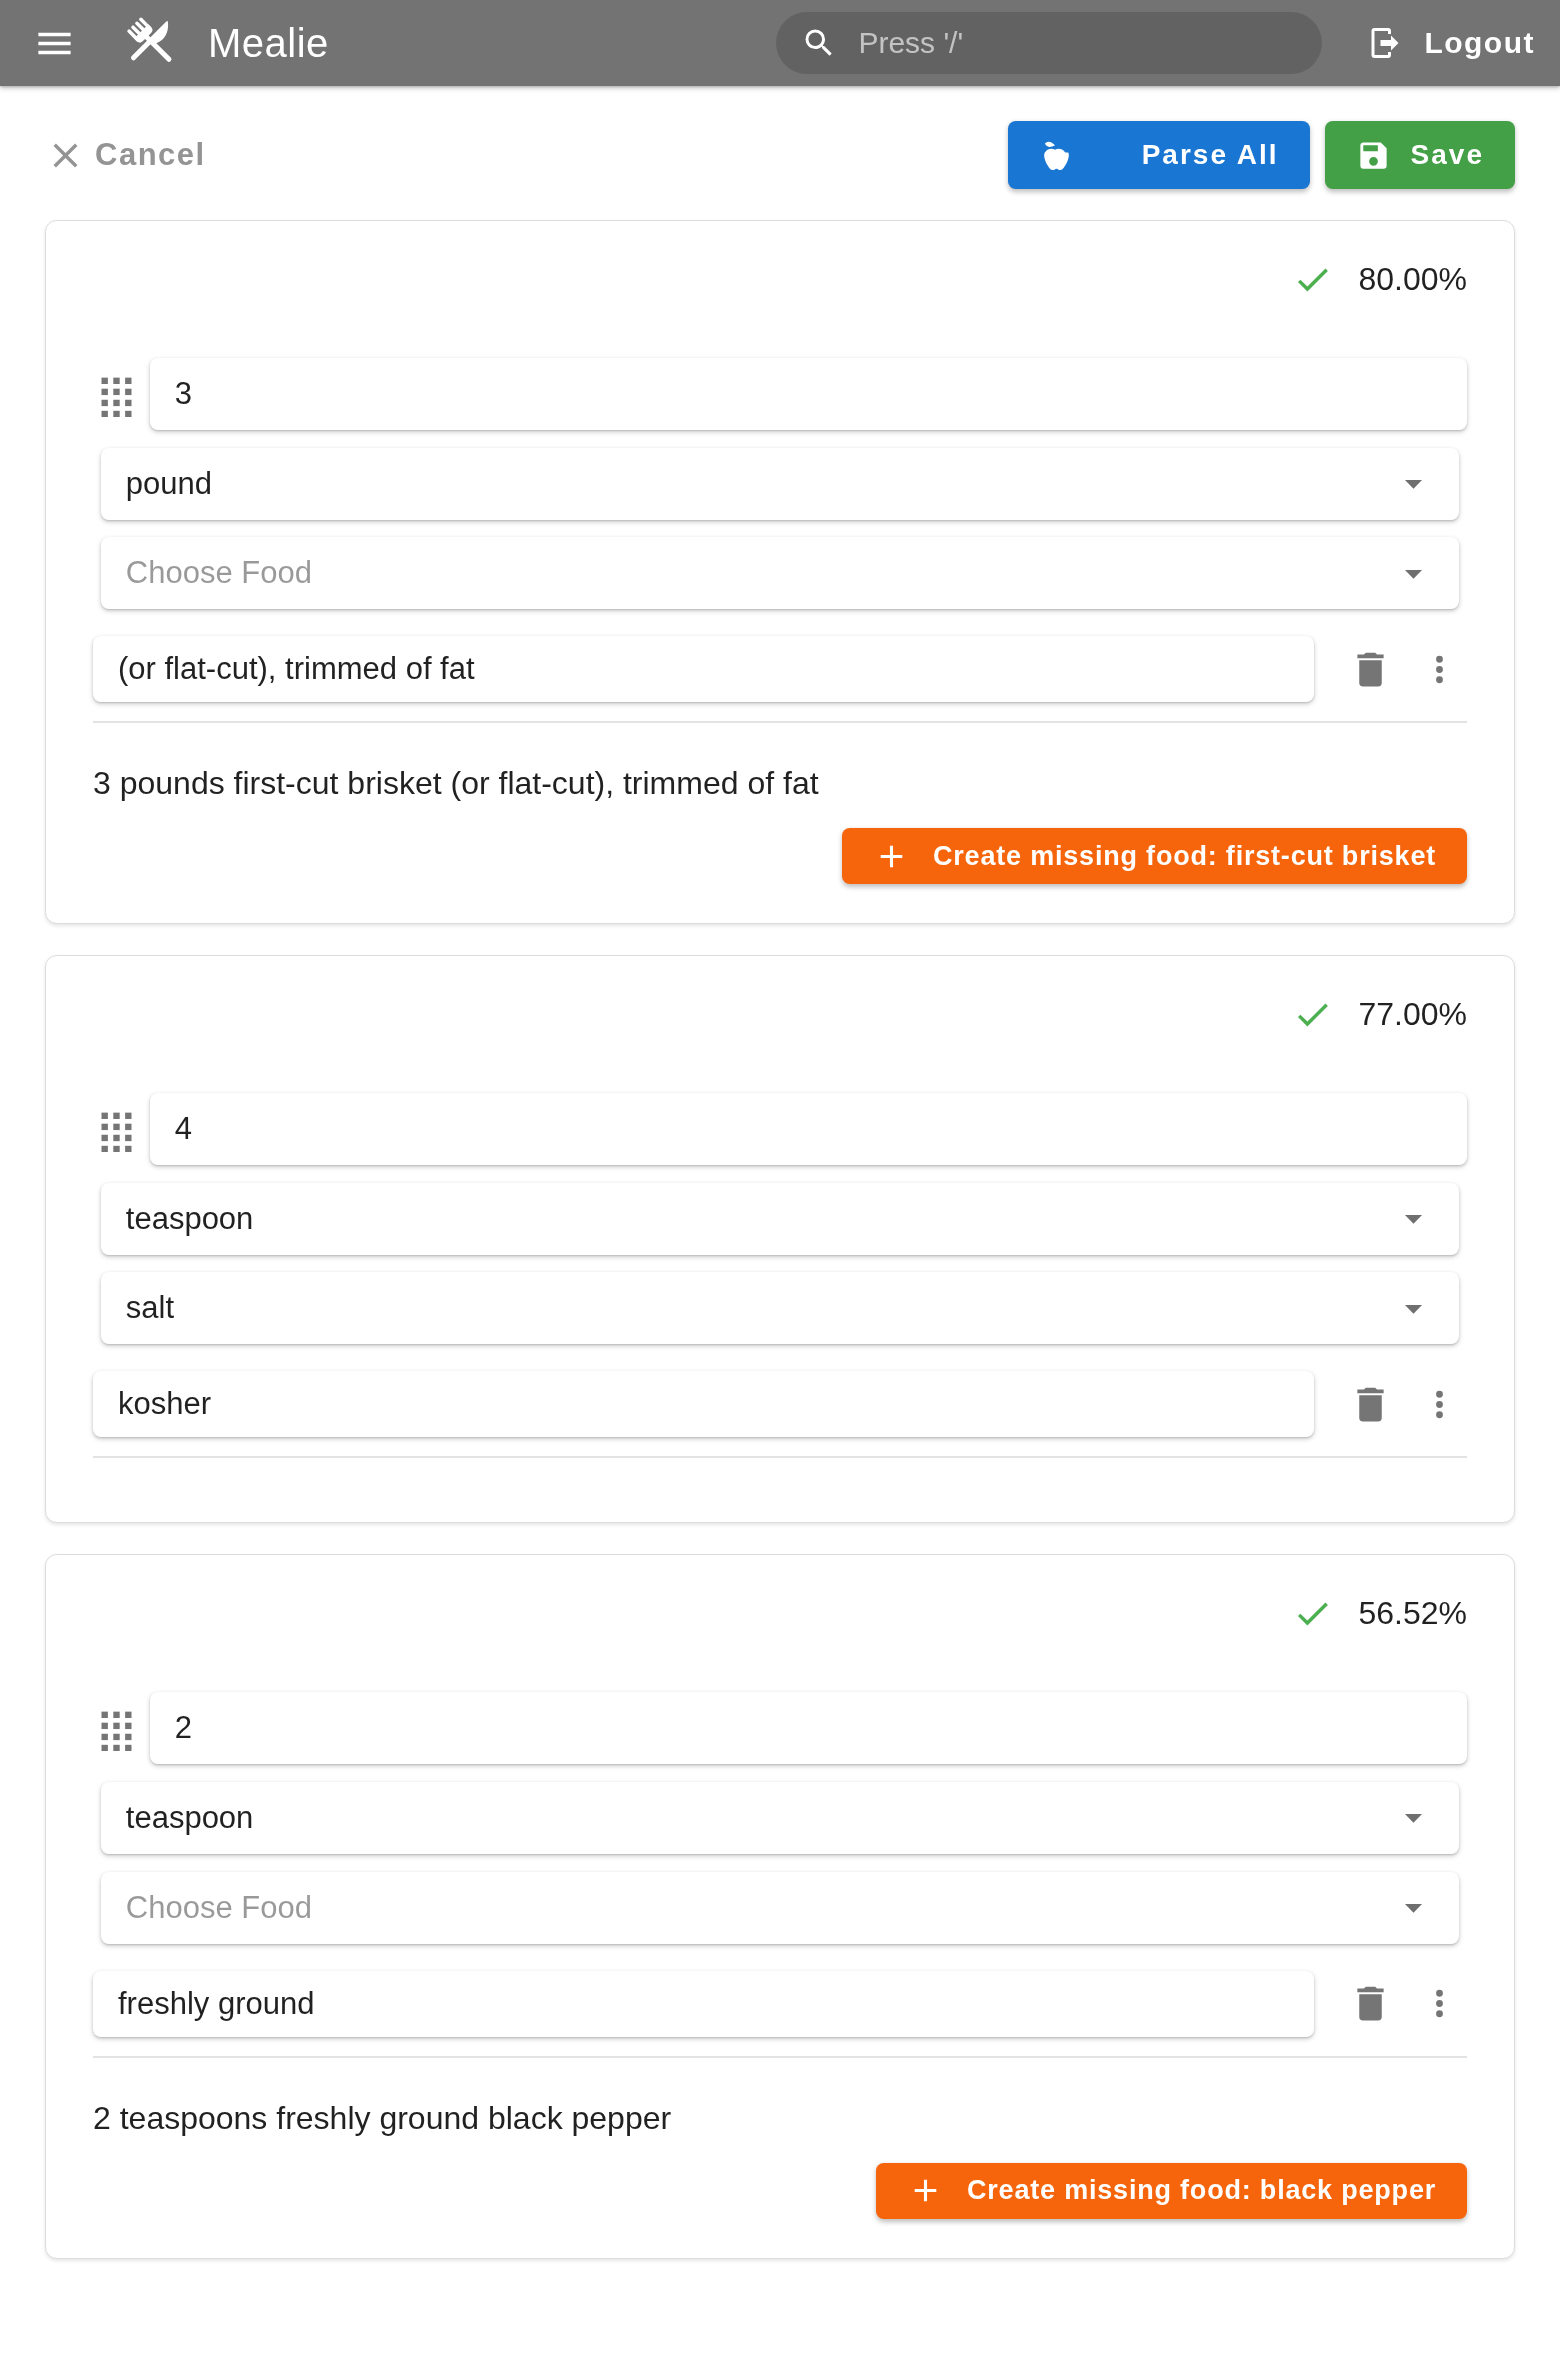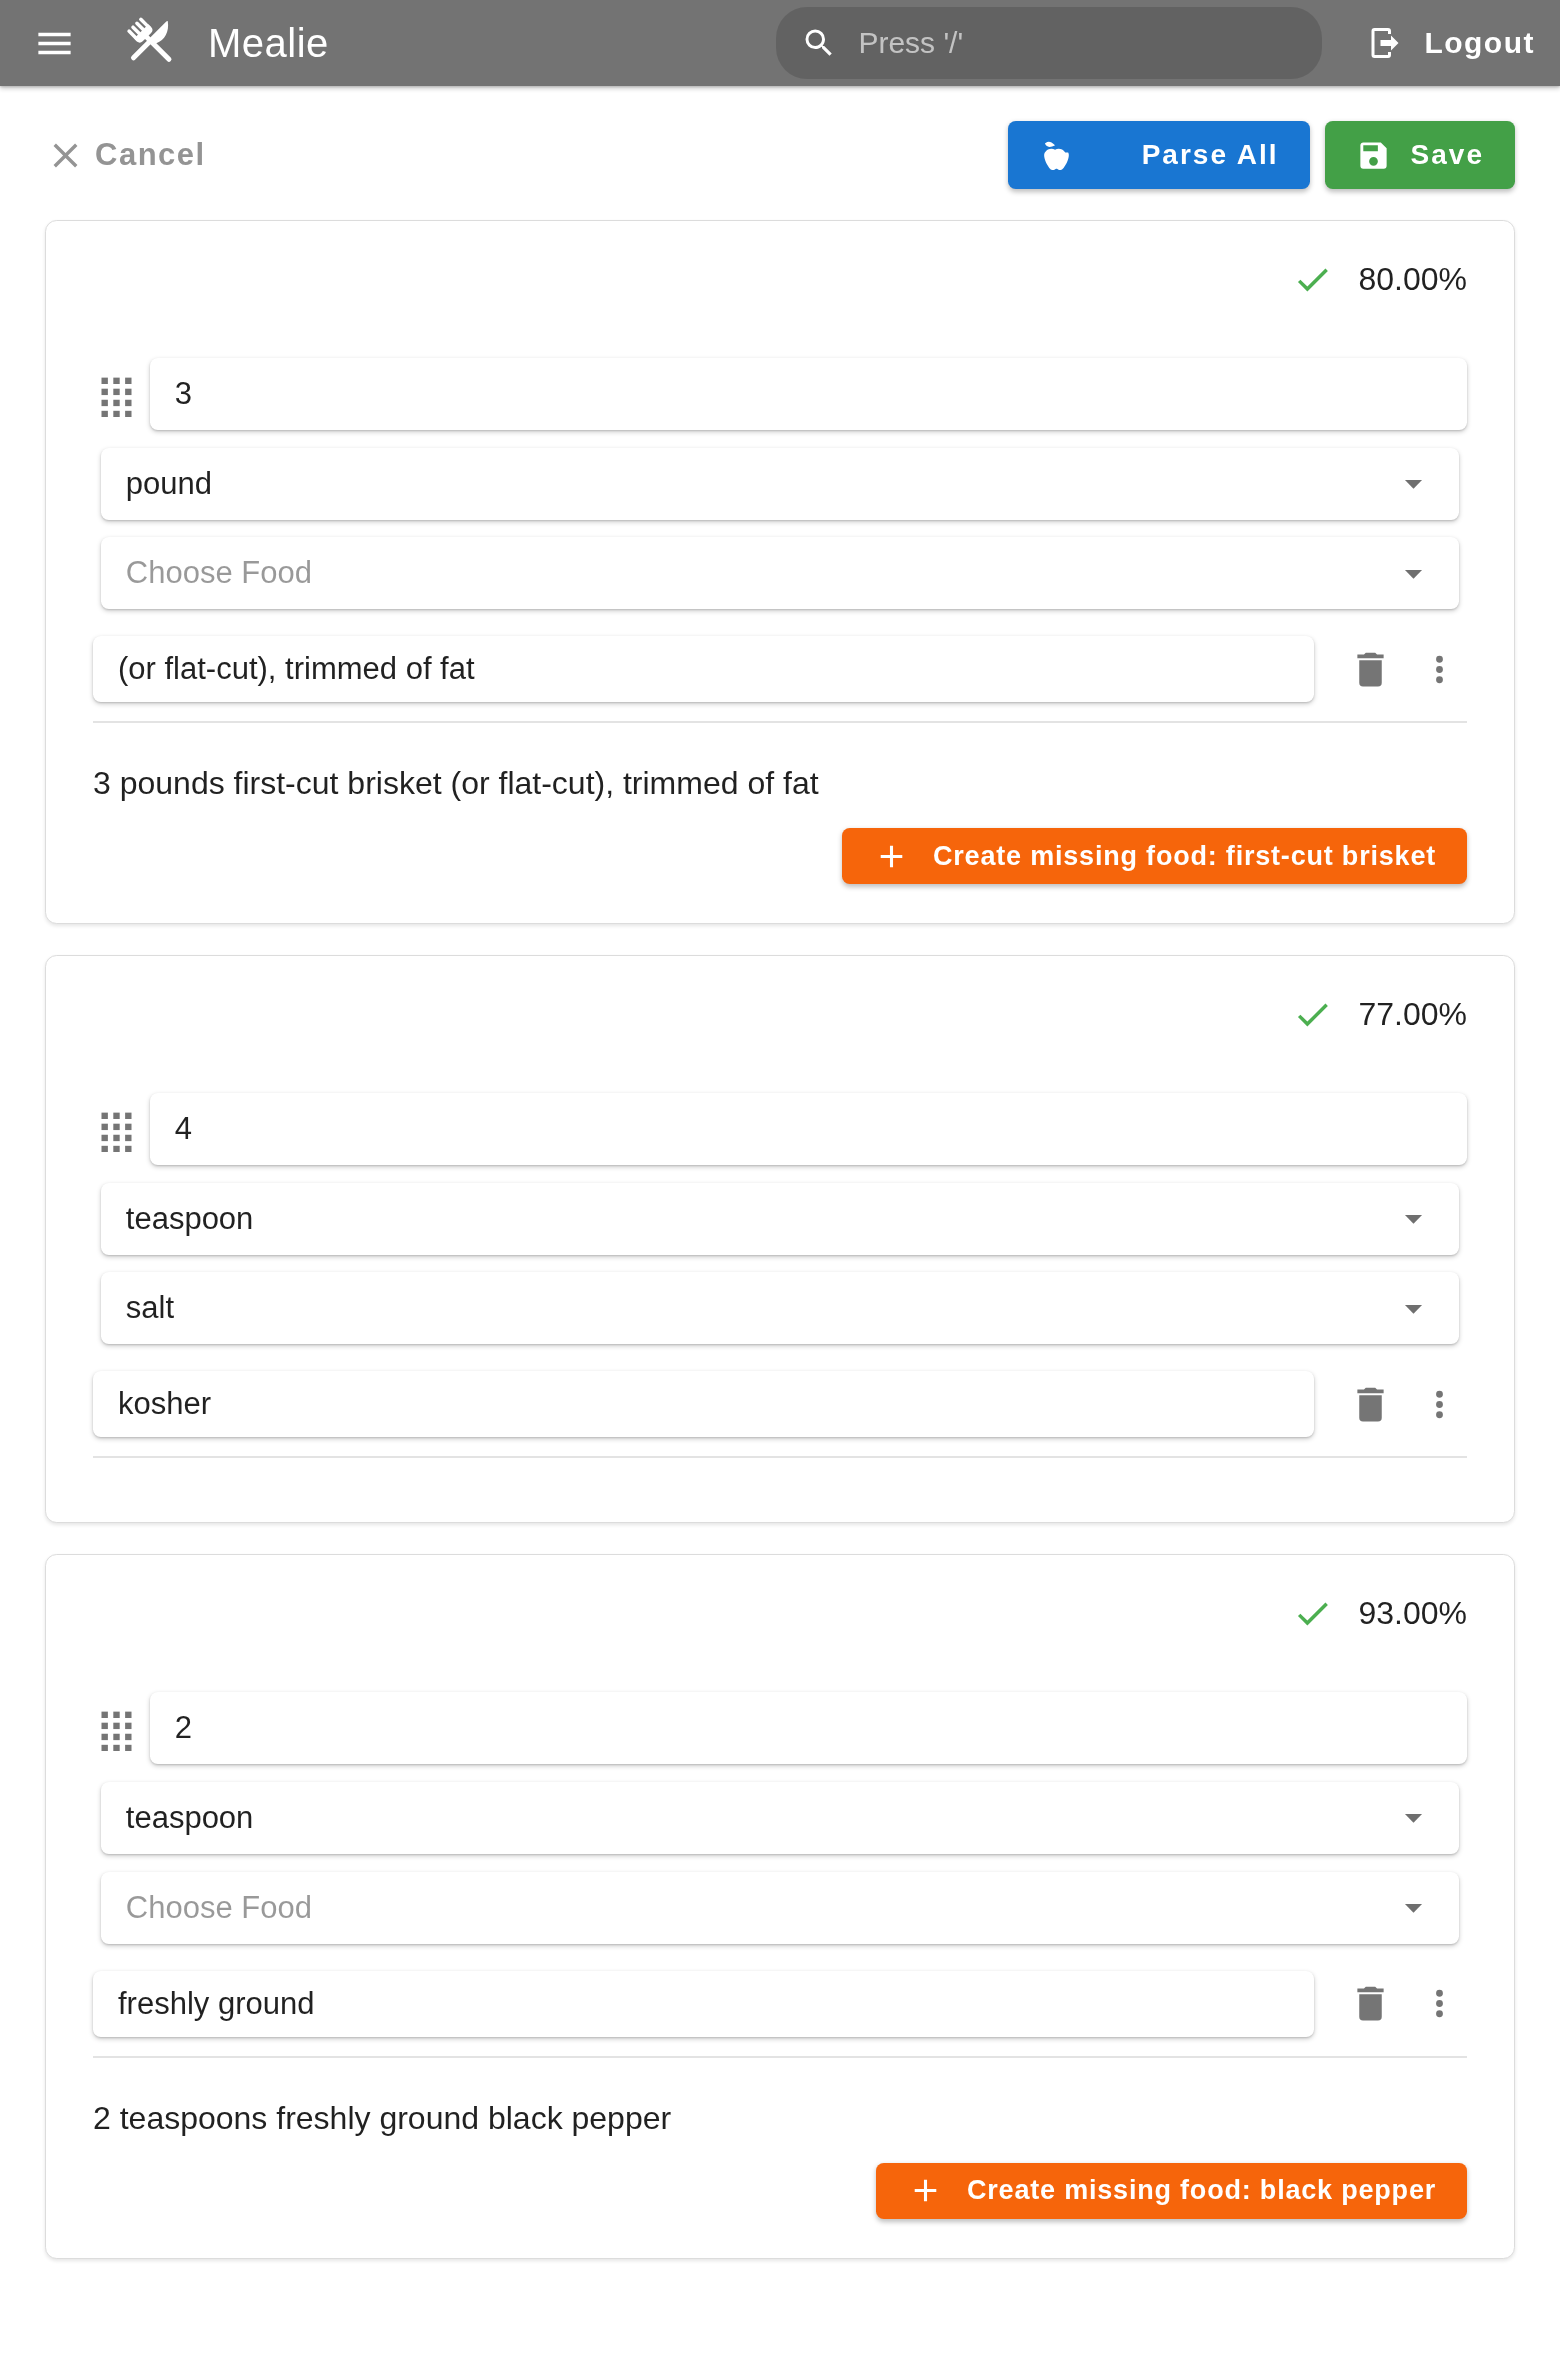--- a/index.html
+++ b/index.html
@@ -22,21 +22,21 @@
     padding: 8px 25px;
     box-shadow: 0 2.9px 4.9px rgba(0,0,0,0.22), 0 1px 2px rgba(0,0,0,0.15);
     position: relative; z-index: 5;
   }
   .menu-btn { width: 59px; height: 59px; display: flex; align-items: center; justify-content: center; }
   .menu-btn svg { width: 43px; height: 43px; fill: #fff; }
   .app-logo { margin-left: 37px; }
   .app-logo svg { width: 62px; height: 62px; }
   .app-title { color: #fff; font-size: 40px; font-weight: 400; margin-left: 25px; letter-spacing: 0.5px; }
   .search-pill {
-    width: 546px; height: 72px; border-radius: 31px;
+    width: 546px; height: 62px; border-radius: 31px;
     background: rgba(0,0,0,0.145);
     display: flex; align-items: center;
     padding: 0 25px; margin-right: 45px;
   }
   .search-pill svg { width: 36px; height: 36px; fill: #fff; flex: none; }
   .search-pill .ph { color: rgba(255,255,255,0.62); font-size: 30px; margin-left: 21.5px; }
   .logout-btn { display: flex; align-items: center; color: #fff; }
   .logout-btn svg { width: 36px; height: 36px; fill: #fff; }
   .logout-btn span { font-size: 30px; font-weight: 700; margin-left: 21.5px; letter-spacing: 1.5px; }
 
@@ -342,21 +342,21 @@
     </div>
     <div class="divider"></div>
     <div class="pad-bottom"></div>
   </section>
 
   <section class="card">
     <div class="conf-row">
       <svg viewBox="0 0 42 42" width="41" height="41">
           <use href="#i-check"></use>
         </svg>
-      <span class="pct">93.00%</span>
+      <span class="pct">56.52%</span>
     </div>
     <div class="qty-row">
       <span class="handle">
           <svg viewBox="0 0 46 46" width="45" height="45">
             <use href="#i-drag"></use>
           </svg>
         </span>
       <div class="field">
         <input value="2" style="">
       </div>

